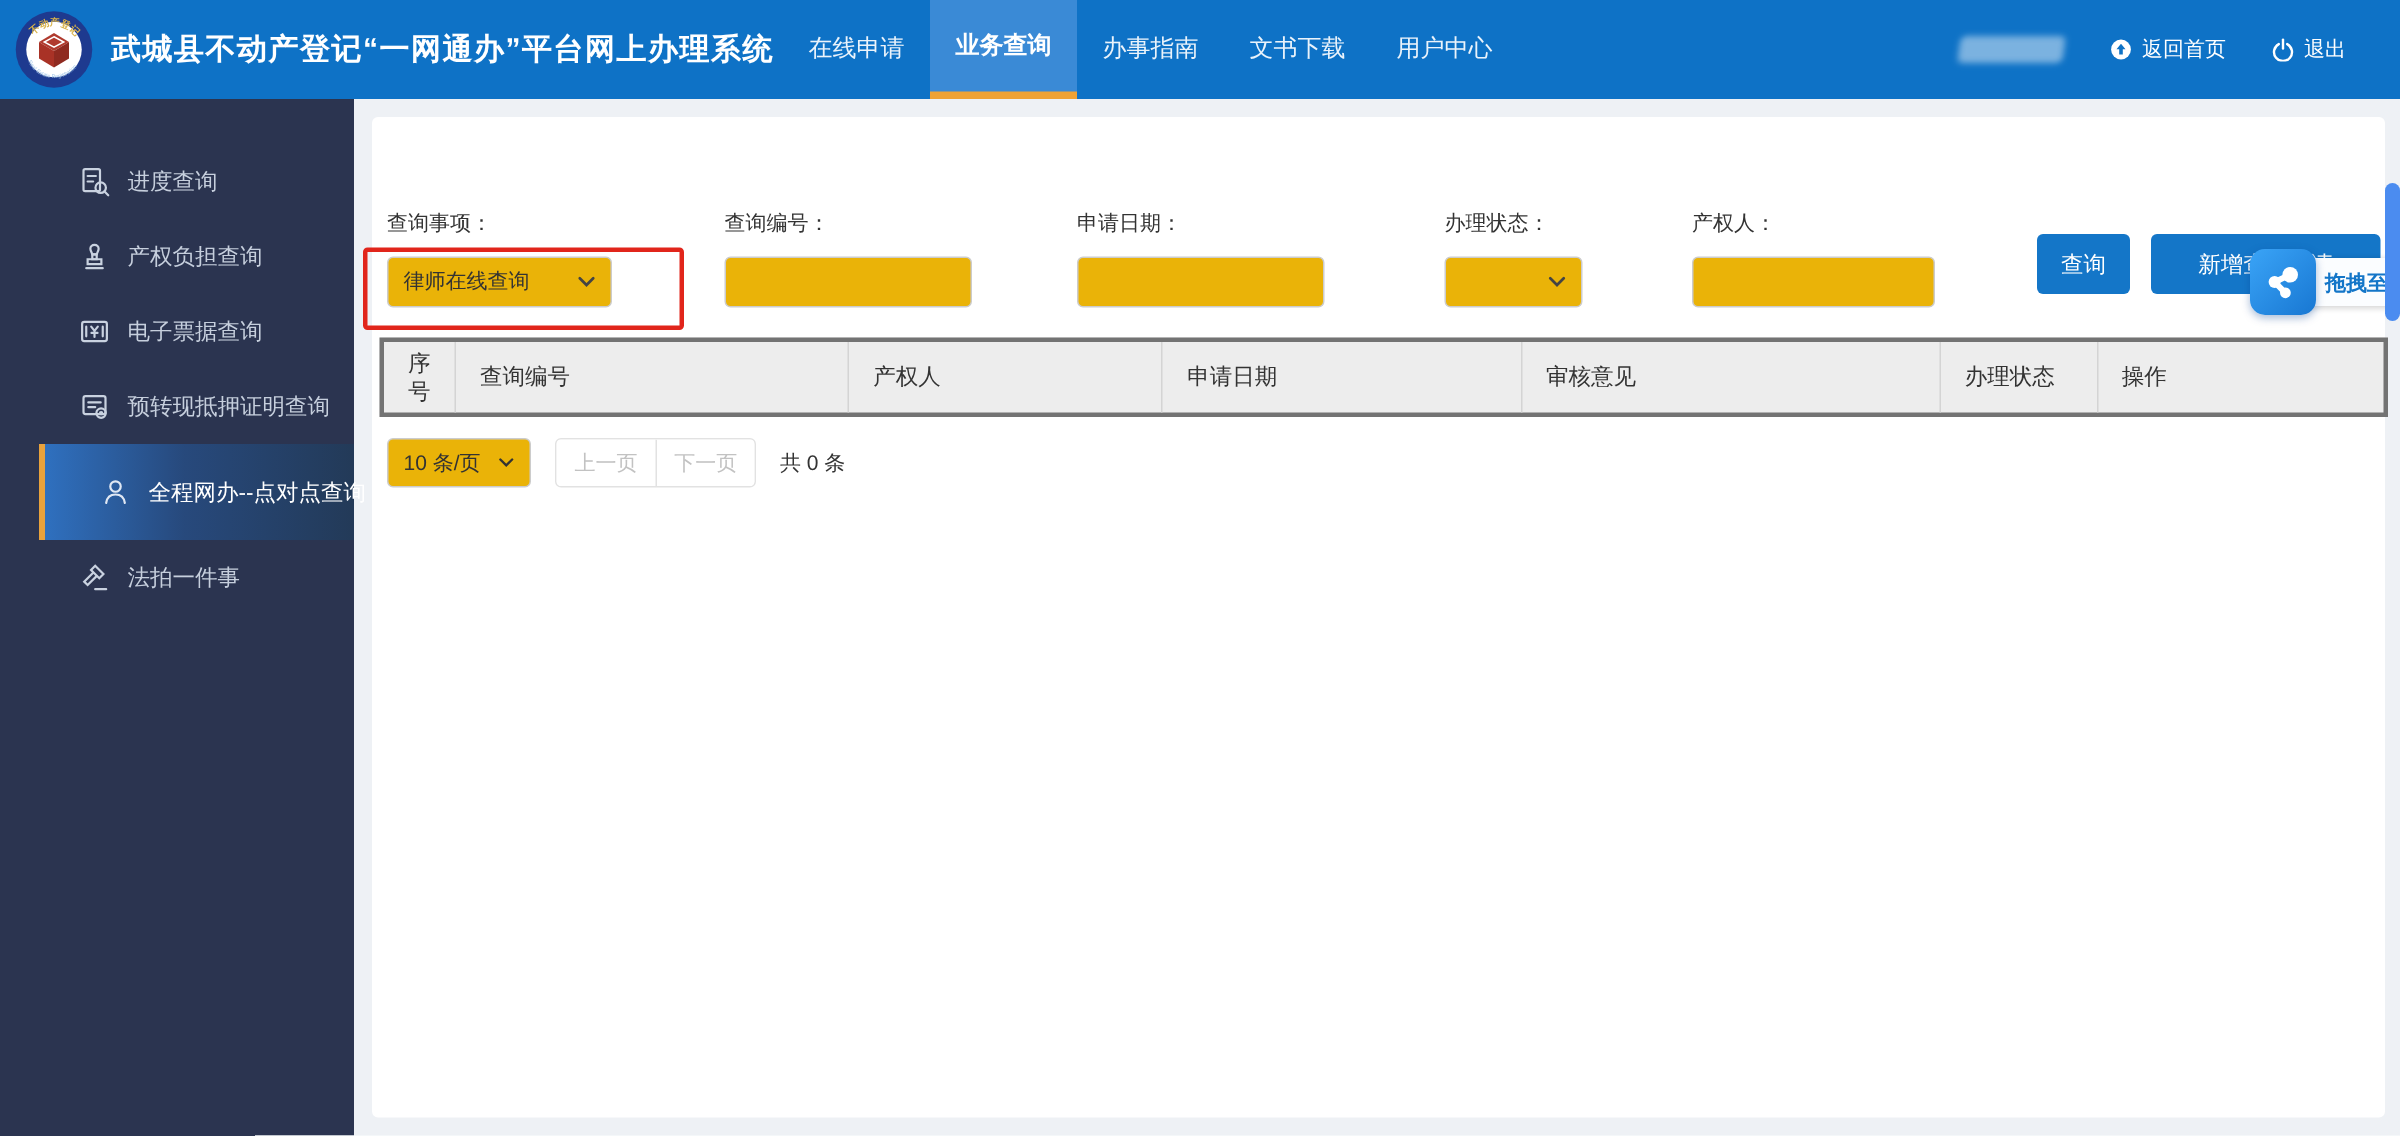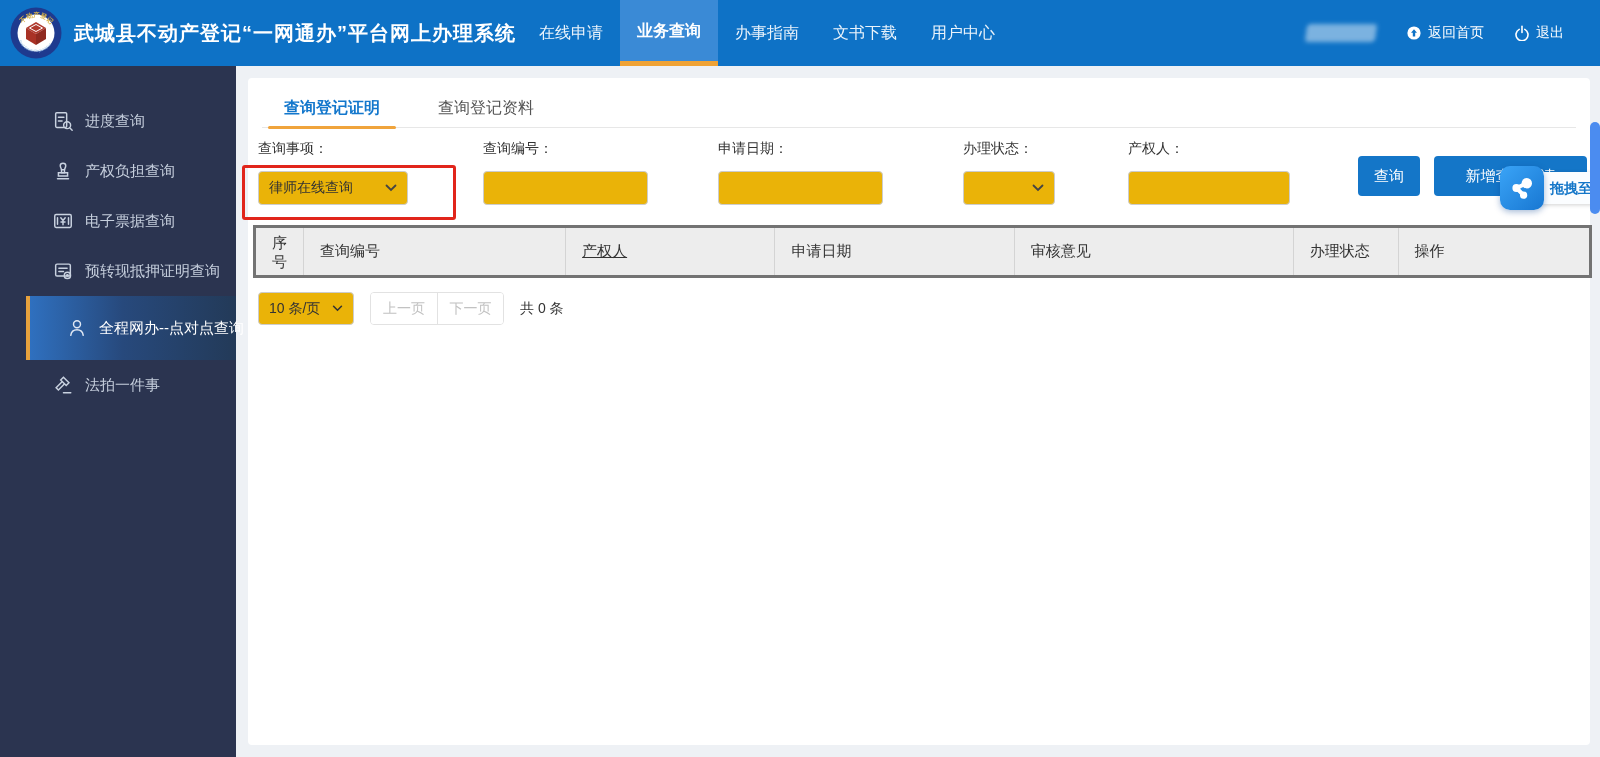--- a/index.html
+++ b/index.html
@@ -71,21 +71,21 @@
              border-radius:4px; z-index:4; line-height:32px; padding-left:14px; color:#1476c8;
              font-size:14px; font-weight:bold; box-shadow:0 1px 4px rgba(0,0,0,.18); white-space:nowrap;
              overflow:hidden; cursor:pointer; }
 
   
   .thead { position:absolute; left:5px; top:147px; width:1339px; height:53px; display:flex;
            background:#ededed; border:3px solid #737373; }
   .th { display:flex; align-items:center; padding-left:16px; font-size:15px; color:#333; }
   .th + .th { border-left:1px solid #d4d4d4; }
   .th-seq { width:47px; padding:0 12px; text-align:center; line-height:19px; justify-content:center; }
-  .th-qno { width:263px; } .th-owner { width:210px;text-decoration:underline; } .th-date { width:240px; }
+  .th-qno { width:263px; } .th-owner { width:210px; } .th-date { width:240px; }
   .th-review { width:280px; } .th-status { width:105px; } .th-op { width:192px; }
 
   
   .pager { position:absolute; left:10px; top:214px; display:flex; align-items:center; }
   .psize { width:96px; height:33px; }
   .pgroup { display:flex; margin-left:16px; border:1px solid #e2e2e2; border-radius:4px; overflow:hidden; }
   .pbtn { width:66px; height:31px; line-height:31px; text-align:center; font-size:14px; color:#c2c2c2;
           background:#fff; cursor:default; }
   .pbtn + .pbtn { border-left:1px solid #e2e2e2; }
   .ptotal { margin-left:16px; font-size:14px; color:#333; }
@@ -194,24 +194,20 @@
         <path d="M11 8.5L4.5 15 7 17.5l6.5-6.5"></path>
         <path d="M12.5 20.5h8"></path>
     </svg>
     <span>法拍一件事</span>
   </div>
 </div>
 
 <div class="content">
   <div class="card">
 
-    <div class="tabs">
-      <div class="tab active">查询登记证明</div>
-      <div class="tab">查询登记资料</div>
-    </div>
 
     <div class="fgroup g1">
       <label>查询事项：</label>
       <div class="ctl sel">
         <span>律师在线查询</span>
         <svg width="12" height="8" viewBox="0 0 12 8" fill="none" stroke="#444" stroke-width="1.8" stroke-linecap="round">
             <path d="M1.5 1.5L6 6l4.5-4.5"></path>
           </svg>
       </div>
     </div>

